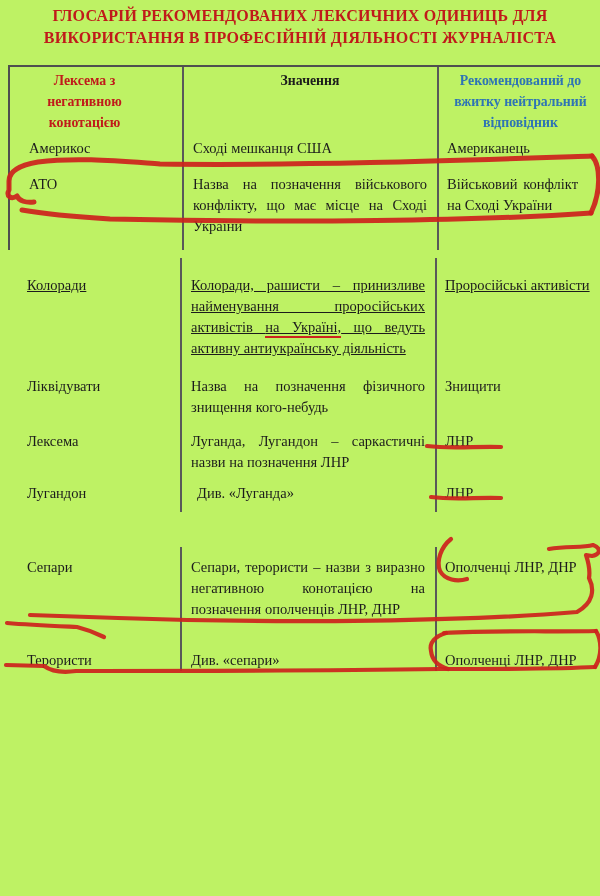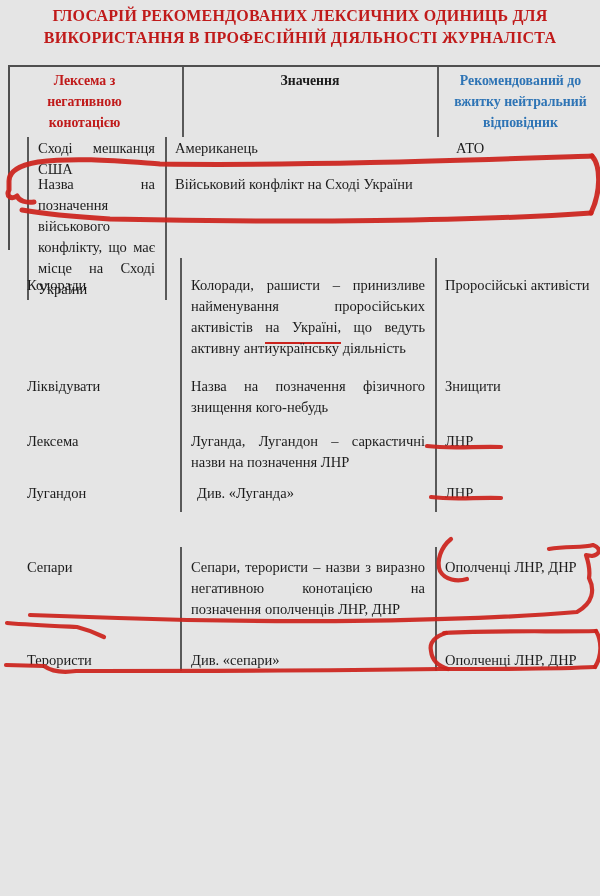--- a/index.html
+++ b/index.html
@@ -1,17 +1,17 @@
 <!DOCTYPE html>
 <html><head>
 <meta charset="utf-8">
 <style>
   html,body{margin:0;padding:0;background:#ffffff;}
   .page{
-    position:relative;width:600px;height:896px;background:#e5e5e5;overflow:hidden;
+    position:relative;width:600px;height:896px;background:#bef264;overflow:hidden;
     font-family:"Liberation Serif", serif;color:#1c1c1c;
   }
   .doc-title{
     position:absolute;top:5px;left:12px;right:12px;
     text-align:center;font-weight:bold;font-size:16px;line-height:22px;
     color:#c01a1a;letter-spacing:.2px;
   }
   
   .tblock{
     position:absolute;left:8px;width:592px;
@@ -21,44 +21,45 @@
       grid-template-rows:70px 36px 1fr;}
   .b2{top:258px;height:254px;grid-template-rows:117px 55px 52px 1fr;}
   .b3{top:547px;height:123px;grid-template-rows:93px 1fr;}
   .cell{font-size:14.5px;line-height:21px;}
   .c1{padding:1px 6px 0 19px;}
   .c2{border-left:2px solid #595959;padding:1px 10px 0 9px;text-align:justify;margin-left:17px;}
   .c3{border-left:2px solid #595959;padding:1px 0 0 8px;}
   .hdr{font-weight:bold;text-align:center;font-size:13.8px;line-height:21px;padding-top:3px;}
   .hdr.c1{color:#c01a1a;padding-left:6px;padding-right:12px;}
   .hdr.c3{color:#2e74b5;padding-left:5px;padding-right:5px;}
-  .pt17{padding-top:17px;}
+  .pt17{padding-top:17px;text-decoration:underline;}
   .pt10{padding-top:10px;}
   .indent{padding-left:15px;}
   .just{text-align:justify;}
   .neut-ato{padding-right:24px;overflow:hidden;}
-  .marked{border-bottom:2.5px solid #cc231d;padding-bottom:7px;}
+  .marked{border-bottom:2.5px solid #cc231d;padding-bottom:1px;}
   
   .anno{position:absolute;top:0;left:0;pointer-events:none;z-index:5;}
   .anno path{fill:none;stroke:#cc231d;stroke-linecap:round;stroke-linejoin:round;opacity:.93;}
   .w5{stroke-width:5px;}
   .w4{stroke-width:4.2px;}
 </style>
 </head>
 <body>
 
 <div class="page">
 
   <div class="doc-title">ГЛОСАРІЙ РЕКОМЕНДОВАНИХ ЛЕКСИЧНИХ ОДИНИЦЬ ДЛЯ ВИКОРИСТАННЯ В ПРОФЕСІЙНІЙ ДІЯЛЬНОСТІ ЖУРНАЛІСТА</div>
 
   <div class="tblock b1">
     <div class="cell c1 hdr">Лексема з негативною конотацією</div>
     <div class="cell c2 hdr">Значення</div>
     <div class="cell c3 hdr">Рекомендований до вжитку нейтральний відповідник</div>
 
+    <div class="cell c1">Америкос</div>
     <div class="cell c2">Сході мешканця США</div>
     <div class="cell c3">Американець</div>
 
     <div class="cell c1">АТО</div>
     <div class="cell c2">Назва на позначення військового конфлікту, що має місце на Сході України</div>
     <div class="cell c3 just neut-ato">Військовий конфлікт на Сході України</div>
   </div>
 
   <div class="tblock b2">
     <div class="cell c1 pt17">Колоради</div>

